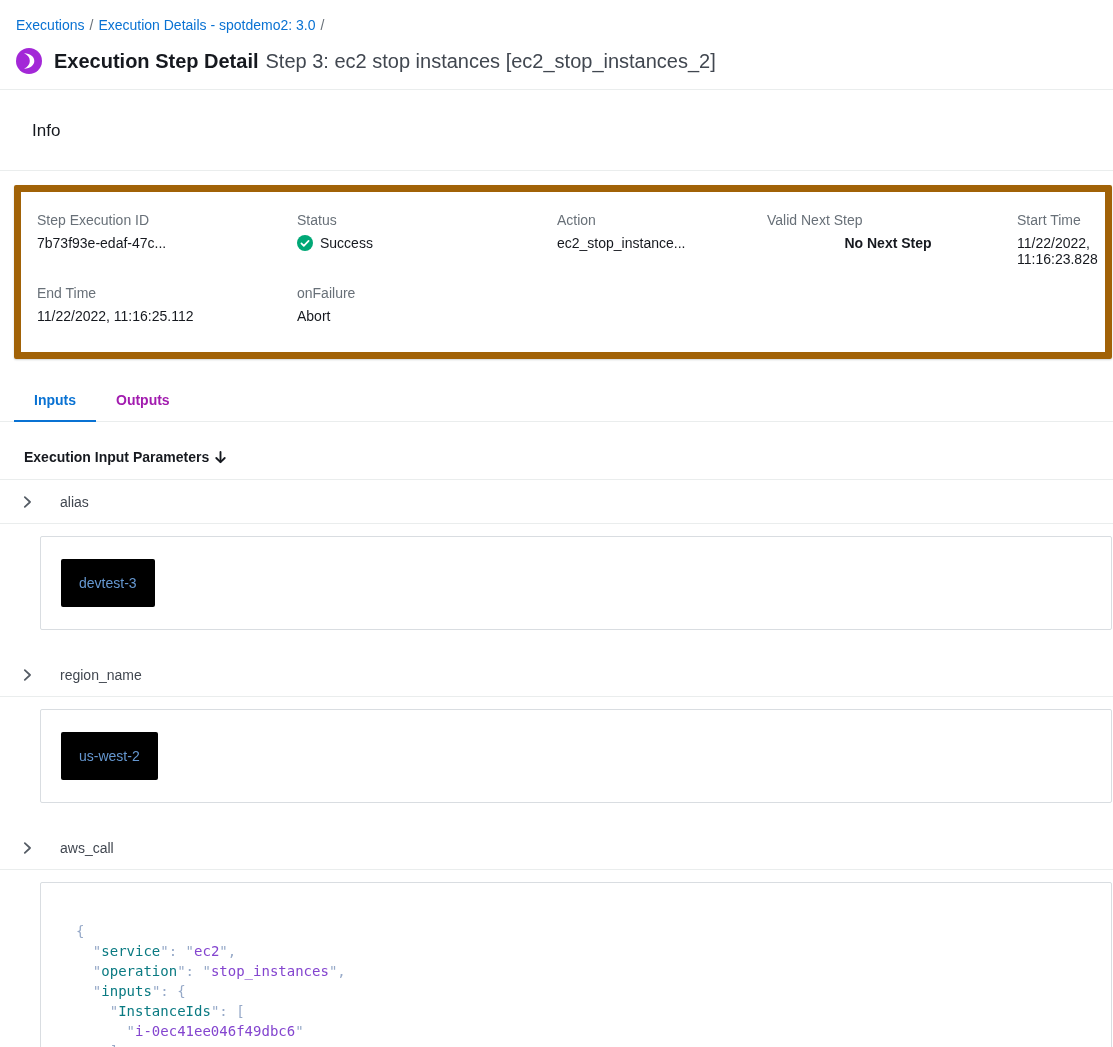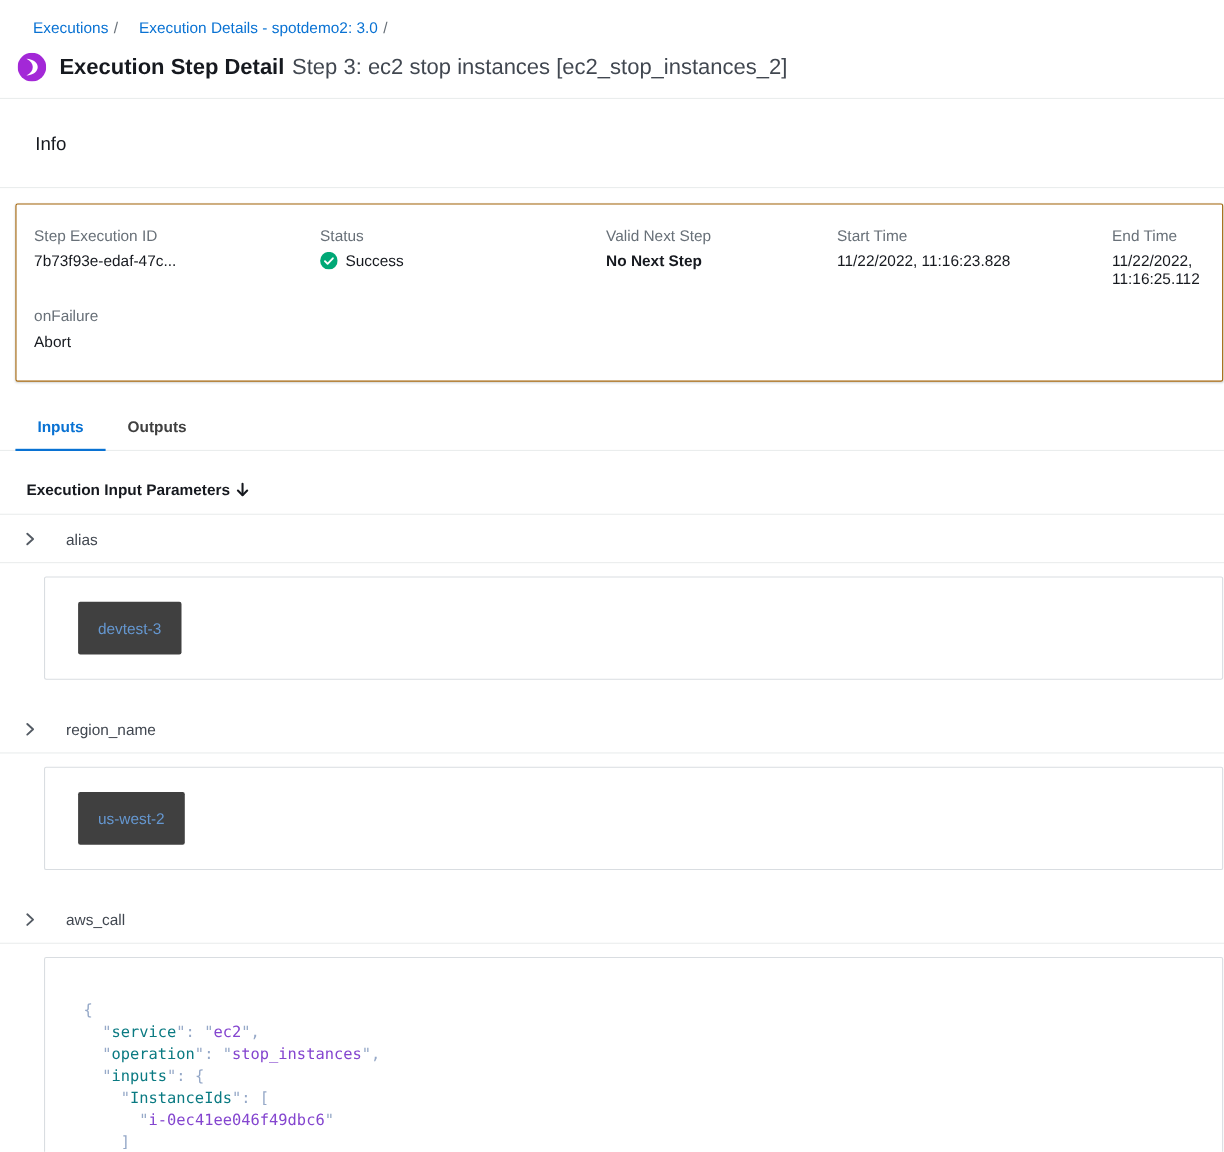--- a/index.html
+++ b/index.html
@@ -13,59 +13,59 @@
   }
   *{box-sizing:border-box;}
   html,body{margin:0;padding:0;}
   body{
     width:1113px;height:1047px;overflow:hidden;background:#fff;
     color:#16191f;font-family:"Liberation Sans",sans-serif;font-size:14px;
   }
   a{cursor:pointer;text-decoration:none;}
 
   .breadcrumb{padding:17px 16px 0 16px;}
-  .breadcrumb a{color:var(--link);margin-left:14px;}
+  .breadcrumb a{color:var(--link);}
   .breadcrumb .sep{color:#687078;margin:0 5px;}
 
   .page-header{display:flex;align-items:flex-end;gap:12px;padding:15px 16px 15px 16px;}
   .page-header .logo{width:26px;height:26px;display:inline-flex;flex:none;}
   .title-line{font-size:20px;line-height:26px;}
   .title{font-weight:bold;color:#16191f;}
   .subtitle{color:#414750;font-weight:400;margin-left:7px;}
 
   hr.rule{border:none;border-top:1px solid #eaeded;margin:0;}
 
   .info-heading{font-size:17px;font-weight:400;margin:16px;padding:15px 16px 13px 16px;color:#16191f;}
 
   .info-card{
     margin:14px 1px 0 14px;
-    border:1px solid #a16207;border-radius:2px;
+    border:7px solid #a16207;border-radius:2px;
     box-shadow:0 1px 2px rgba(0,28,36,.18);
     padding:12px 16px 18px 16px;
     display:grid;grid-template-columns:260px 260px 210px 250px 1fr;
   }
   .field{padding:8px 8px 10px 0;}
   .field .label{color:#687078;margin-bottom:7px;}
   .field .value{color:#16191f;}
   .field .value a{color:var(--link);font-weight:bold;}
   .value.status{display:flex;align-items:flex-end;gap:7px;}
-  .value.strong{font-weight:bold;}
+  .value.strong{font-weight:bold;text-align:center;}
 
   .tabs{margin-top:22px;border-bottom:1px solid #eaeded;padding-left:14px;display:flex;}
-  .tab{padding:11px 20px 12px 20px;font-weight:bold;color:#404040;cursor:pointer;}
+  .tab{padding:11px 20px 12px 20px;font-weight:bold;color:#a21caf;cursor:pointer;}
   .tab.active{color:var(--link);border-bottom:2px solid var(--link);margin-bottom:-1px;}
 
   .params-header{display:flex;align-items:flex-end;gap:4px;padding:27px 24px 14px 24px;font-weight:bold;color:#16191f;}
   .params-header .dl{display:inline-flex;cursor:pointer;}
 
   .expander{display:flex;align-items:center;gap:26px;padding:14px 0 13px 20px;color:#414750;cursor:pointer;}
   .expander .chev{display:inline-flex;flex:none;}
 
   .param-box{margin:12px 1px 23px 40px;border:1px solid #d9dde1;border-radius:2px;padding:22px 20px;min-height:94px;}
-  .chip{display:inline-block;background:#404040;border-radius:2px;padding:16px 18px;color:var(--chip-text);margin-left:10px;}
+  .chip{display:inline-block;background:#000000;border-radius:2px;padding:16px 18px;color:var(--chip-text);}
 
   .code-box{margin:12px 1px 0 40px;border:1px solid #d9dde1;border-radius:2px;padding:38px 20px 40px 35px;min-height:248px;}
   pre.code{margin:0;font-family:"DejaVu Sans Mono",monospace;font-size:14px;line-height:20px;white-space:pre;}
   .tk-p{color:var(--code-punct);}
   .tk-k{color:var(--code-key);}
   .tk-v{color:var(--code-value);}
 </style>
 </head>
 <body>
 
@@ -100,20 +100,24 @@
     <div class="label">Status</div>
     <div class="value status">
       <span style="display:inline-flex;">
         <svg width="16" height="16" viewBox="0 0 16 16">
           <circle cx="8" cy="8" r="8" style="fill:var(--success-green)"></circle>
           <path d="M4.4 8.4l2.4 2.4 4.8-5" stroke="#ffffff" stroke-width="1.7" fill="none" stroke-linecap="round" stroke-linejoin="round"></path>
         </svg>
       </span>
       <span>Success</span>
     </div>
+  </div>
+  <div class="field">
+    <div class="label">Action</div>
+    <div class="value">ec2_stop_instance...</div>
   </div>
   <div class="field">
     <div class="label">Valid Next Step</div>
     <div class="value strong">No Next Step</div>
   </div>
   <div class="field">
     <div class="label">Start Time</div>
     <div class="value">11/22/2022, 11:16:23.828</div>
   </div>
   <div class="field">

